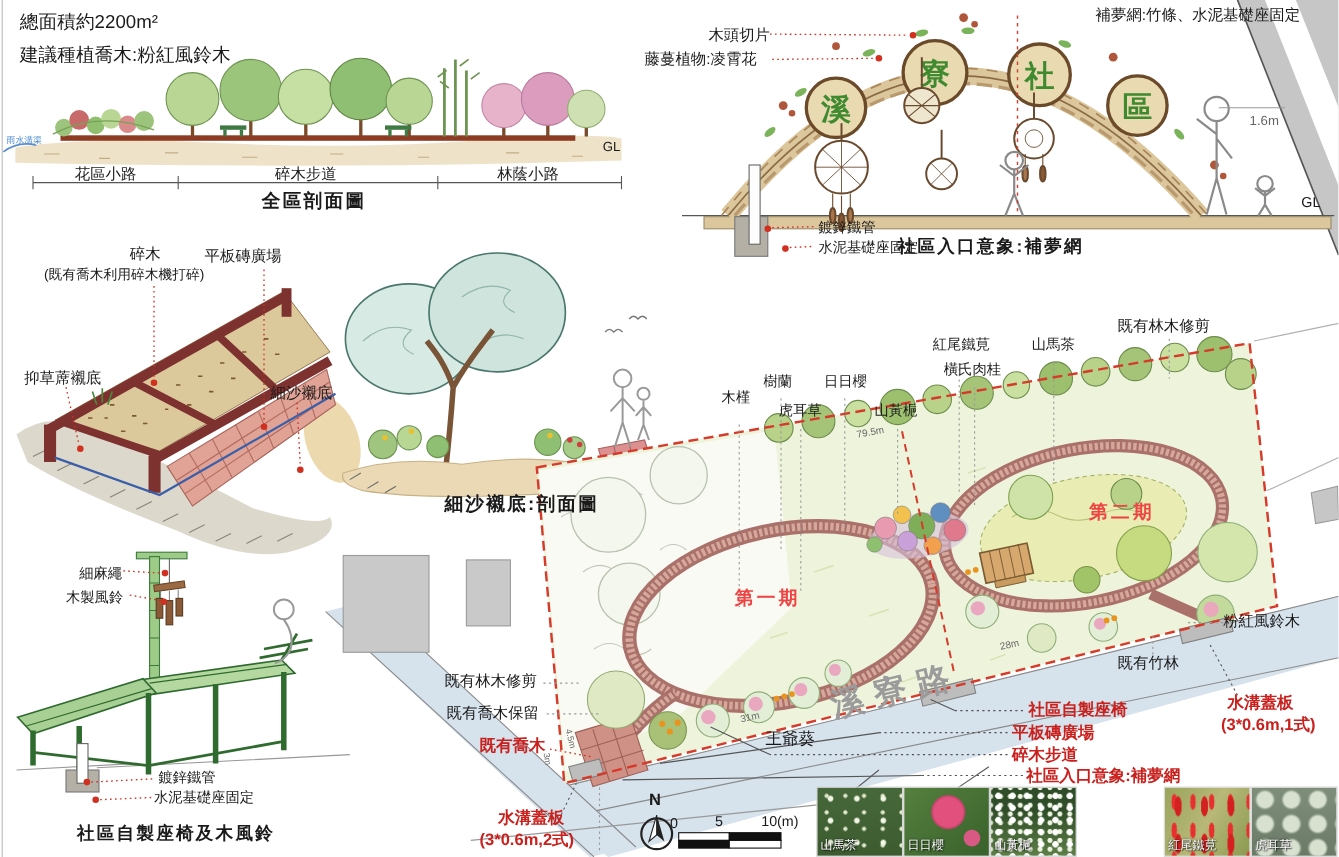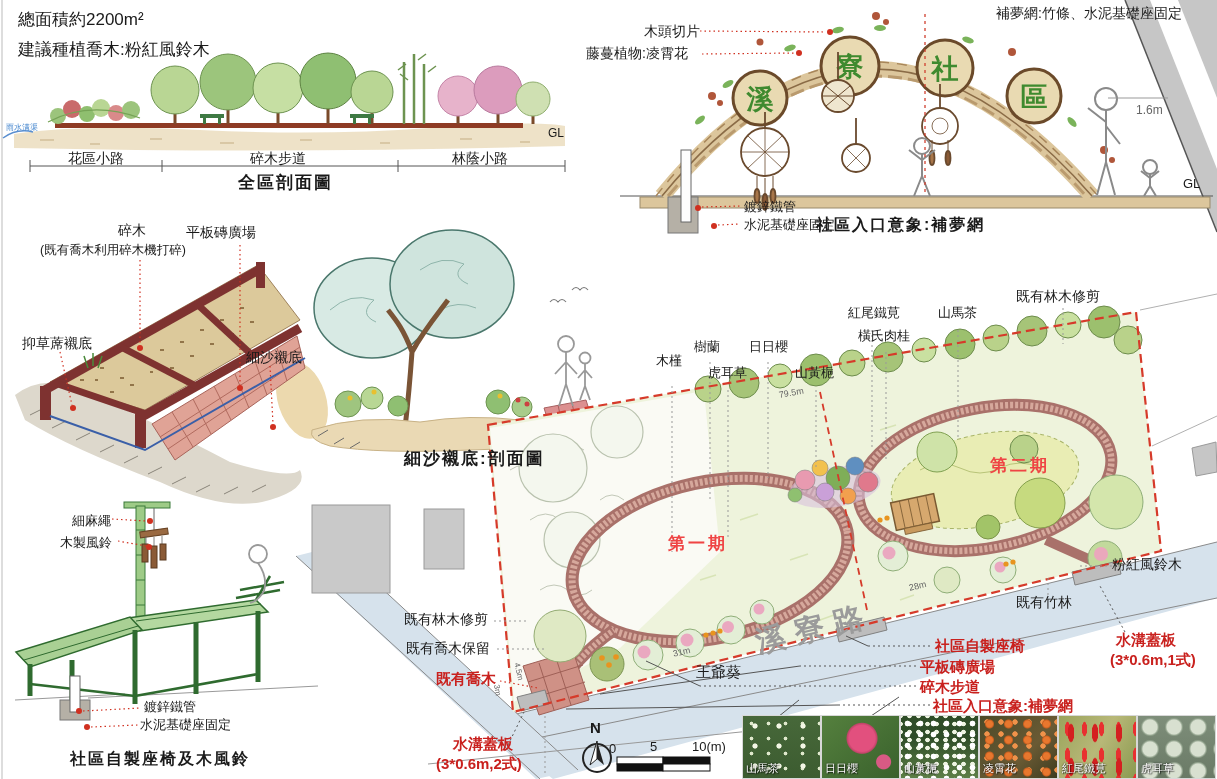--- a/index.html
+++ b/index.html
@@ -495,23 +495,20 @@
 
 <div class="photo p1" style="left:743px">
       <span class="plabel">山馬茶</span>
     </div>
 <div class="photo p2" style="left:822px">
       <span class="plabel">日日櫻</span>
     </div>
 <div class="photo p3" style="left:901px">
       <span class="plabel">山黃梔</span>
     </div>
-<div class="photo p4" style="left:980px">
-      <span class="plabel">凌霄花</span>
-    </div>
 <div class="photo p5" style="left:1059px">
       <span class="plabel">紅尾鐵莧</span>
     </div>
 <div class="photo p6" style="left:1138px">
       <span class="plabel">虎耳草</span>
     </div>
 
 </div>
 
 </body></html>

